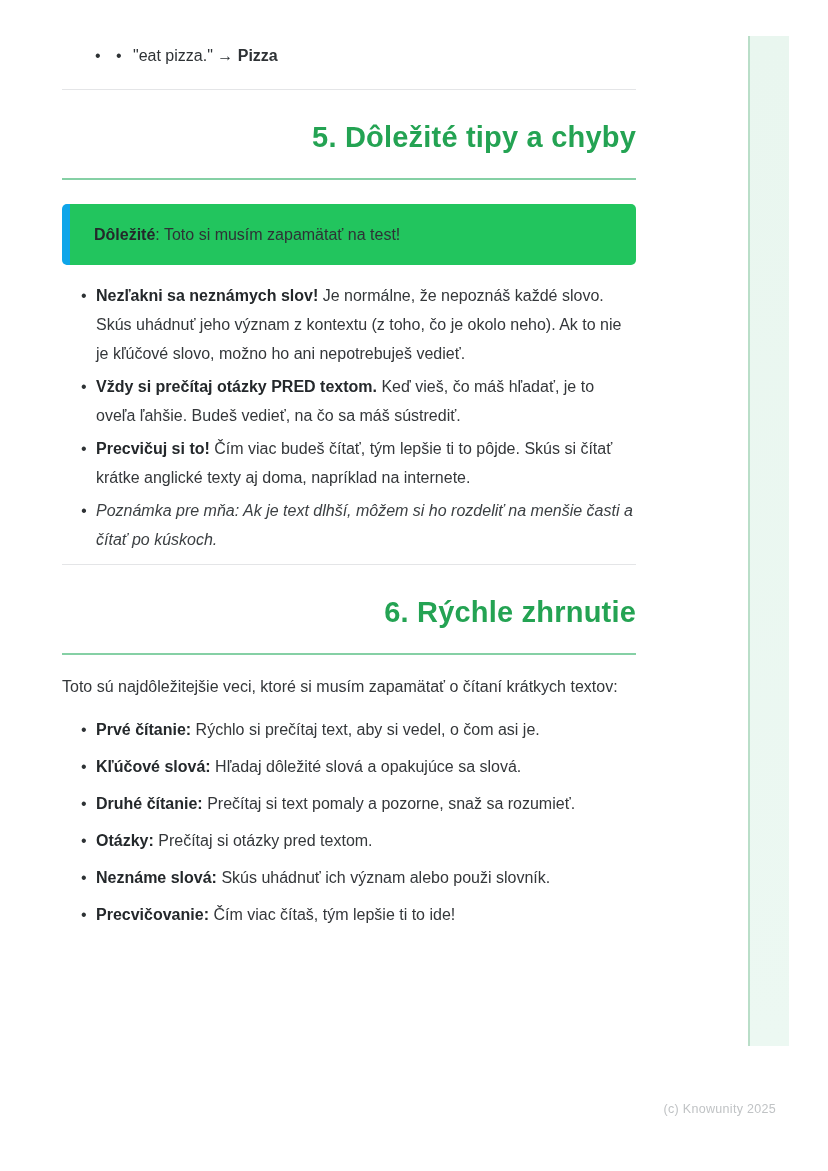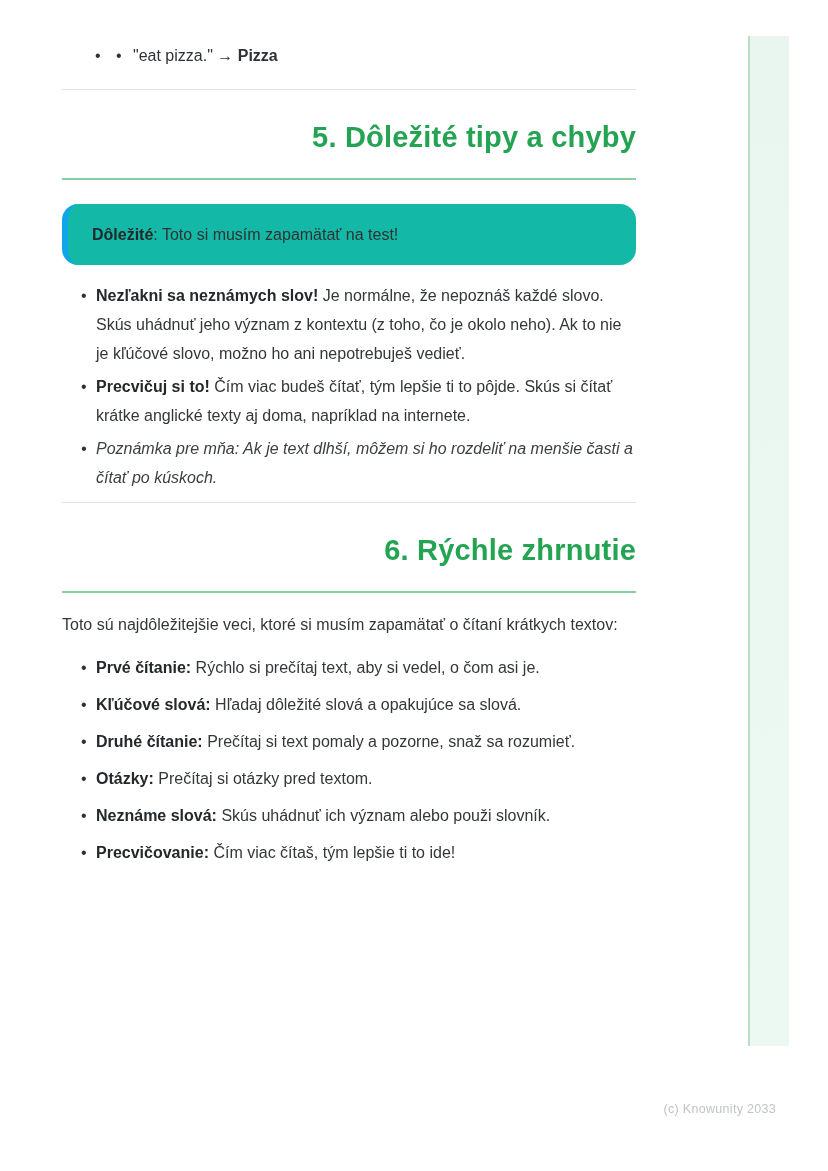--- a/index.html
+++ b/index.html
@@ -22,22 +22,22 @@
   .intro-item .ib2{position:absolute;left:54px;top:0;}
   .rule{border:none;border-top:1px solid #e4e5e7;margin:21px 0 0 0;height:0;}
   .rule2{margin-top:10px;}
   h2{
     margin:29px 0 0 0;padding:0 0 23px 0;font-size:29px;line-height:36px;
     font-weight:bold;color:#24a353;border-bottom:2px solid #85d0a5;
     letter-spacing:0.2px;
     text-align:right;
   }
   .callout{
-    margin-top:24px;background:#14b8a6;border-left:6px solid #0ea5e9;
-    border-radius:16px;padding:20px 24px;
+    margin-top:24px;background:#22c55e;border-left:8px solid #0ea5e9;
+    border-radius:5px;padding:20px 24px;
   }
   .callout p{margin:0;font-size:16px;line-height:21px;color:#2e3235;}
   .callout b{font-weight:bold;color:#24282b;}
   ul.list{margin:16px 0 0 0;padding:0;list-style:none;}
   ul.list li{
     position:relative;padding-left:34px;font-size:16px;line-height:29px;
     margin-bottom:4px;color:#34373a;
   }
   ul.list2{margin-top:16px;}
   ul.list2 li{margin-bottom:8px;}
@@ -68,20 +68,21 @@
   <hr class="rule">
 
   <h2>5. Dôležité tipy a chyby</h2>
 
   <div class="callout">
     <p><b>Dôležité</b><span>: Toto si musím zapamätať na test!</span></p>
   </div>
 
   <ul class="list">
     <li><b>Nezľakni sa neznámych slov!</b><span> Je normálne, že nepoznáš každé slovo. Skús uhádnuť jeho význam z kontextu (z toho, čo je okolo neho). Ak to nie je kľúčové slovo, možno ho ani nepotrebuješ vedieť.</span></li>
+    <li><b>Vždy si prečítaj otázky PRED textom.</b><span> Keď vieš, čo máš hľadať, je to oveľa ľahšie. Budeš vedieť, na čo sa máš sústrediť.</span></li>
     <li><b>Precvičuj si to!</b><span> Čím viac budeš čítať, tým lepšie ti to pôjde. Skús si čítať krátke anglické texty aj doma, napríklad na internete.</span></li>
     <li class="italic"><span>Poznámka pre mňa: Ak je text dlhší, môžem si ho rozdeliť na menšie časti a čítať po kúskoch.</span></li>
   </ul>
 
   <hr class="rule rule2">
 
   <h2>6. Rýchle zhrnutie</h2>
 
   <p class="para">Toto sú najdôležitejšie veci, ktoré si musím zapamätať o čítaní krátkych textov:</p>
 
@@ -89,13 +90,13 @@
     <li><b>Prvé čítanie:</b><span> Rýchlo si prečítaj text, aby si vedel, o čom asi je.</span></li>
     <li><b>Kľúčové slová:</b><span> Hľadaj dôležité slová a opakujúce sa slová.</span></li>
     <li><b>Druhé čítanie:</b><span> Prečítaj si text pomaly a pozorne, snaž sa rozumieť.</span></li>
     <li><b>Otázky:</b><span> Prečítaj si otázky pred textom.</span></li>
     <li><b>Neznáme slová:</b><span> Skús uhádnuť ich význam alebo použi slovník.</span></li>
     <li><b>Precvičovanie:</b><span> Čím viac čítaš, tým lepšie ti to ide!</span></li>
   </ul>
 
 </div>
 
-<div class="footer">(c) Knowunity 2033</div>
+<div class="footer">(c) Knowunity 2025</div>
 
 </body></html>

